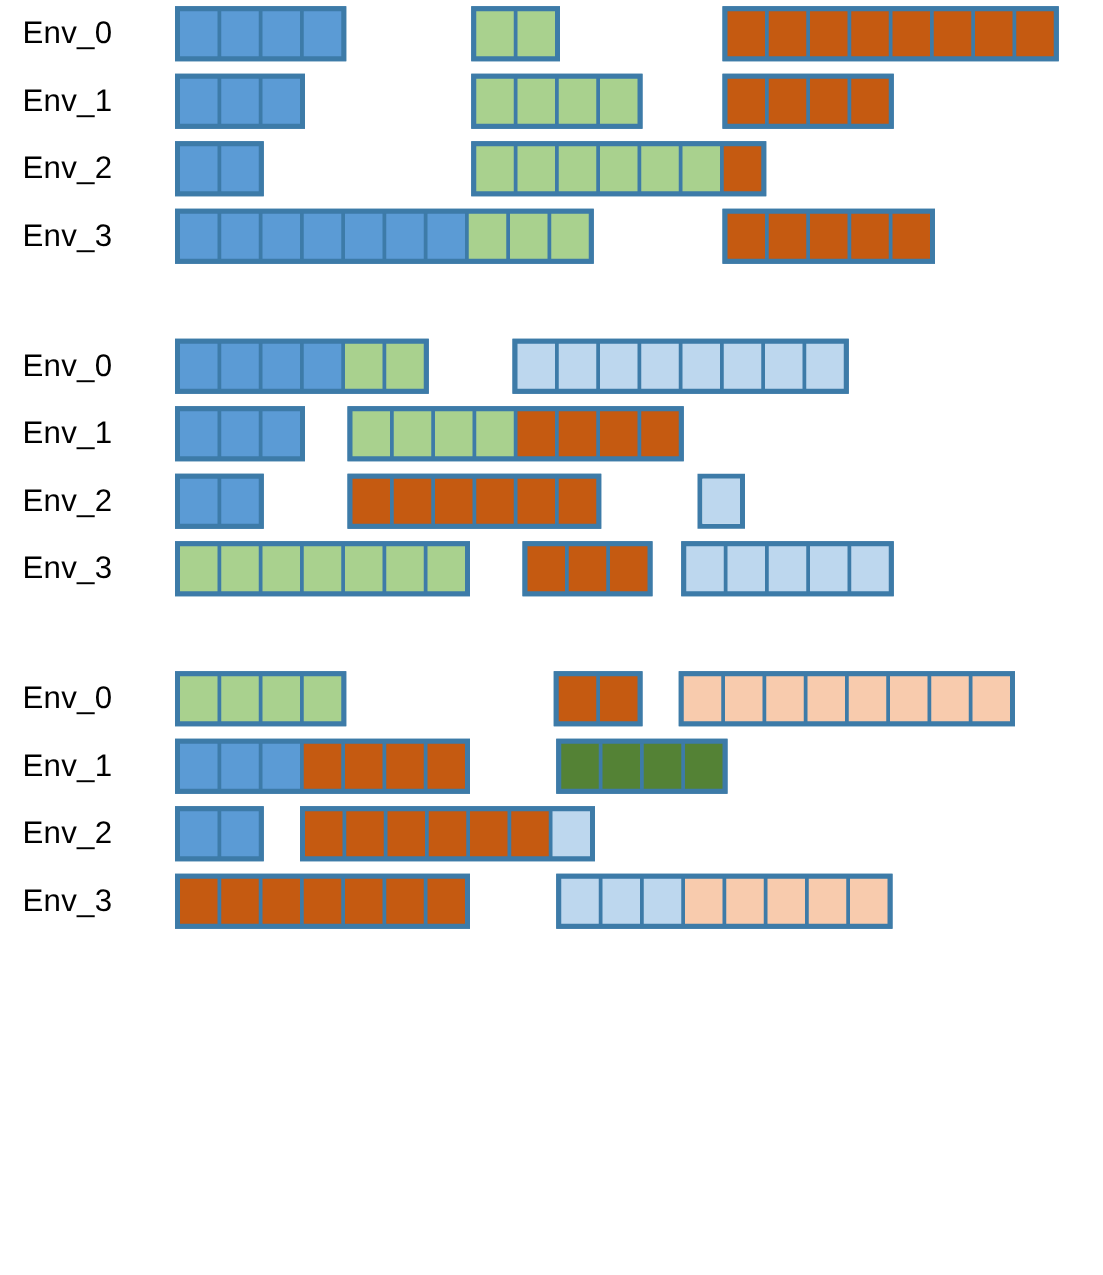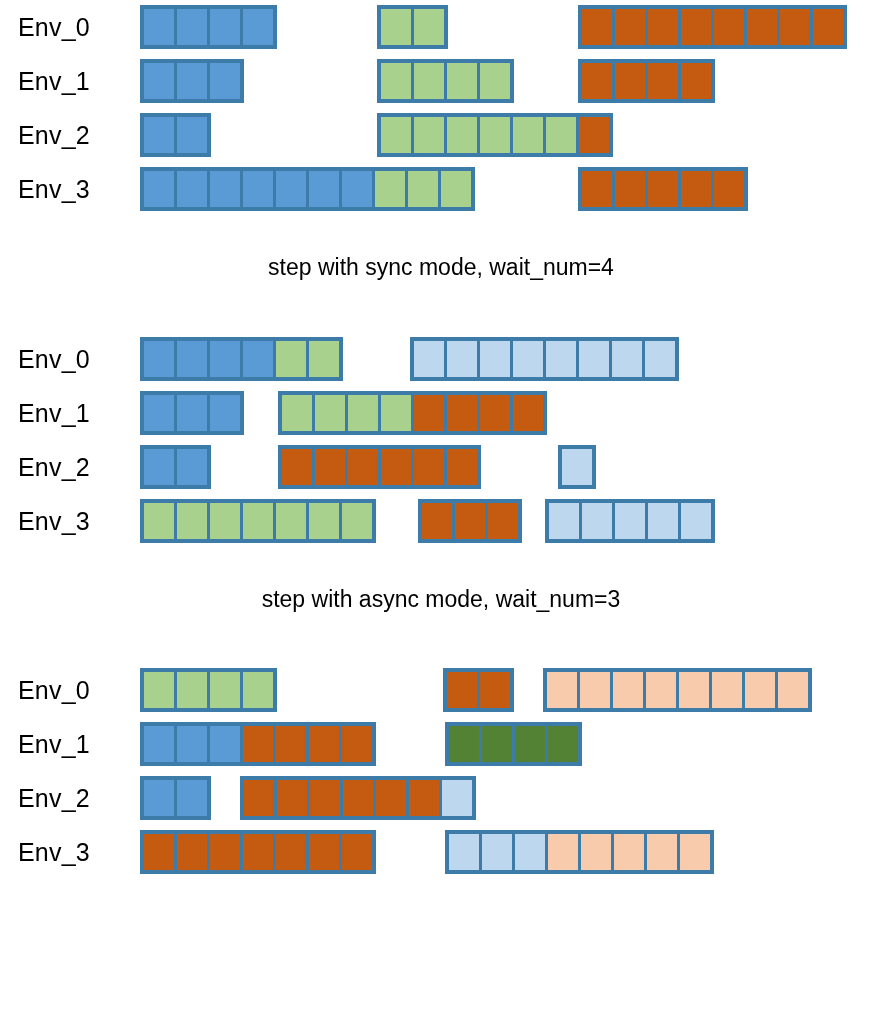--- a/index.html
+++ b/index.html
@@ -171,21 +171,20 @@
             </div>
             <div class="group" style="left: 578px;">
               <div class="cell c-orange" style="width: 30px;"></div>
               <div class="cell c-orange" style="width: 30px;"></div>
               <div class="cell c-orange" style="width: 30px;"></div>
               <div class="cell c-orange" style="width: 30px;"></div>
               <div class="cell c-orange" style="width: 30px;"></div>
             </div>
           </div>
         </div>
-        <div class="caption cap1">step with sync mode, wait_num=4</div>
         <div class="panel-gap"></div>
       </div>
       <div class="panel">
         <div class="row">
           <div class="row-label">Env_0</div>
           <div class="track">
             <div class="group" style="left: 140px;">
               <div class="cell c-blue" style="width: 30px;"></div>
               <div class="cell c-blue" style="width: 30px;"></div>
               <div class="cell c-blue" style="width: 30px;"></div>
@@ -264,21 +263,20 @@
             </div>
             <div class="group" style="left: 545px;">
               <div class="cell c-lightblue" style="width: 30px;"></div>
               <div class="cell c-lightblue" style="width: 30px;"></div>
               <div class="cell c-lightblue" style="width: 30px;"></div>
               <div class="cell c-lightblue" style="width: 30px;"></div>
               <div class="cell c-lightblue" style="width: 30px;"></div>
             </div>
           </div>
         </div>
-        <div class="caption cap2">step with async mode, wait_num=3</div>
         <div class="panel-gap"></div>
       </div>
       <div class="panel">
         <div class="row">
           <div class="row-label">Env_0</div>
           <div class="track">
             <div class="group" style="left: 140px;">
               <div class="cell c-green" style="width: 30px;"></div>
               <div class="cell c-green" style="width: 30px;"></div>
               <div class="cell c-green" style="width: 30px;"></div>

